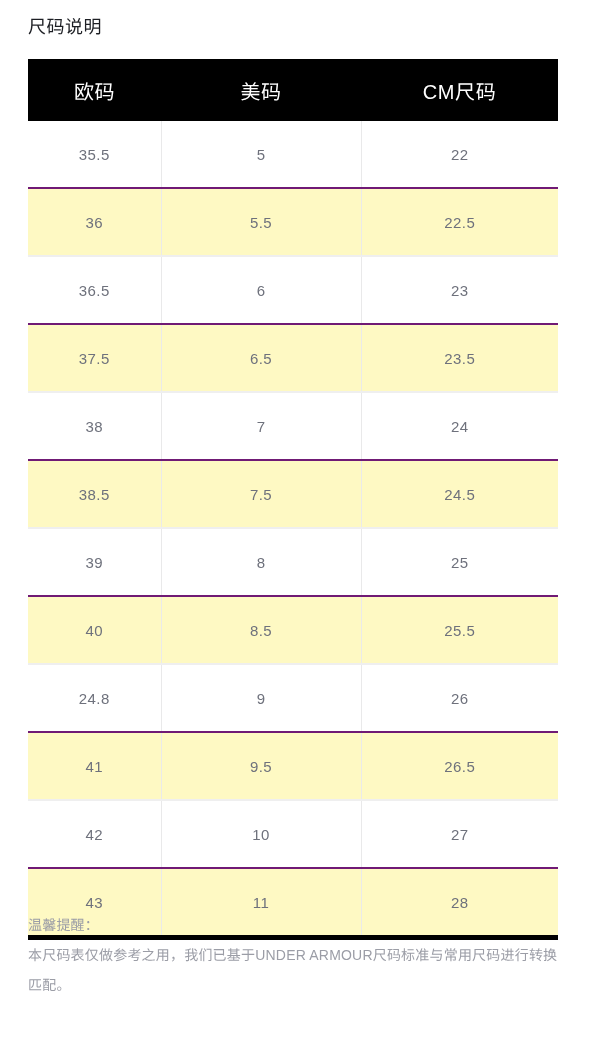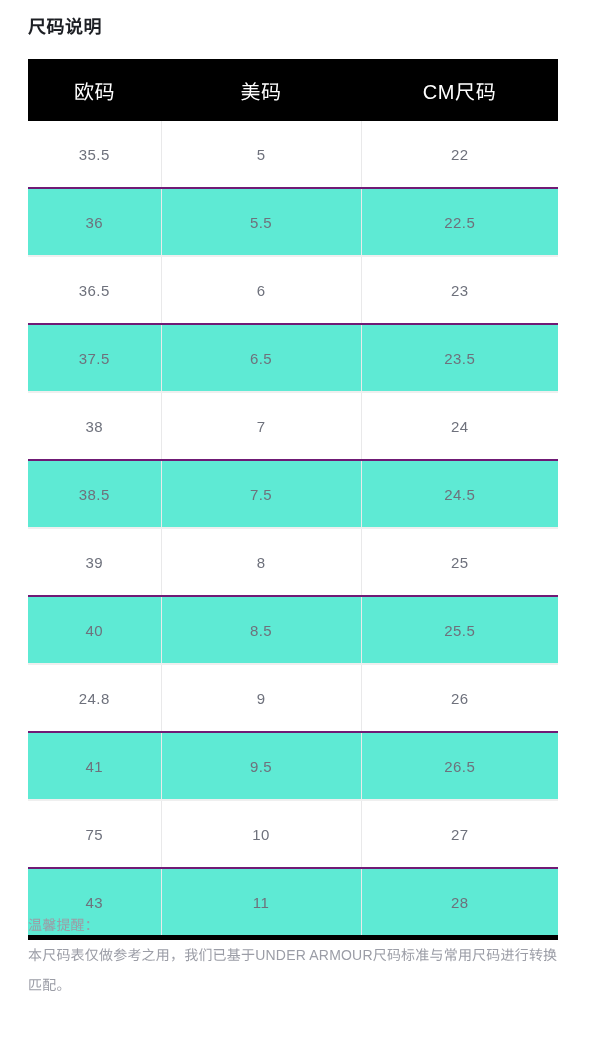--- a/index.html
+++ b/index.html
@@ -23,21 +23,21 @@
     box-sizing: border-box;
   }
 
   
   .page-title {
     position: absolute;
     left: 28px;
     top: 14px;
     font-size: 18px;
     line-height: 26px;
-    font-weight: bold;
+    font-weight: normal;
     color: #1d1f24;
     letter-spacing: 0.5px;
   }
 
   
   .size-table-wrap {
     position: absolute;
     left: 28px;
     top: 59px;
     width: 530px;
@@ -75,21 +75,21 @@
     padding: 0;
     border-right: 1px solid #e9e9ea;
     border-bottom: 2px solid #701a75;
     background: #ffffff;
   }
   table.size-table tbody td:last-child {
     border-right: none;
     text-align: center;
   }
   table.size-table tbody tr.alt td {
-    background: #5eead4;
+    background: #fef9c3;
     border-right-color: #eaeaea;
     border-bottom-color: #efefef;
   }
   table.size-table tbody tr:last-child td {
     border-bottom: none;
   }
 
   
   .note {
     position: absolute;
@@ -175,21 +175,21 @@
             <td>24.8</td>
             <td>9</td>
             <td>26</td>
           </tr>
           <tr class="alt">
             <td>41</td>
             <td>9.5</td>
             <td>26.5</td>
           </tr>
           <tr>
-            <td>75</td>
+            <td>42</td>
             <td>10</td>
             <td>27</td>
           </tr>
           <tr class="alt">
             <td>43</td>
             <td>11</td>
             <td>28</td>
           </tr>
         </tbody>
     </table>

